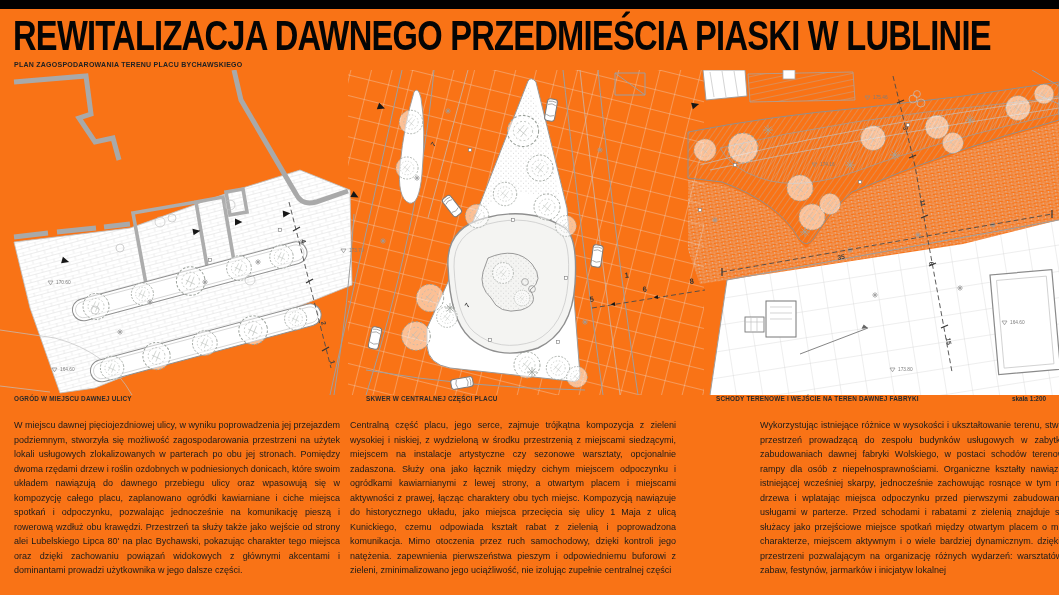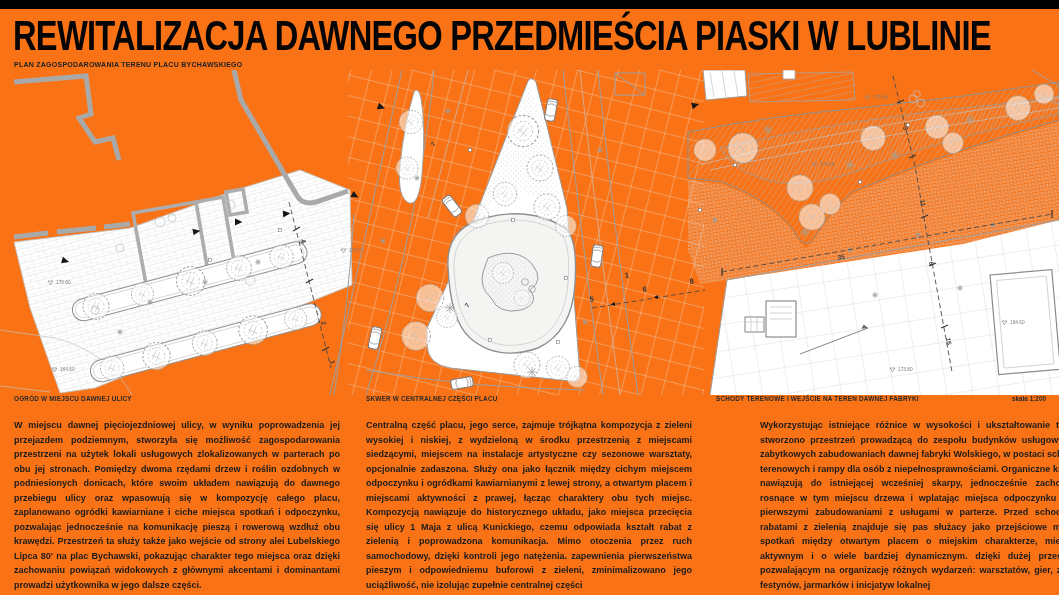--- a/index.html
+++ b/index.html
@@ -7,23 +7,23 @@
   #board{position:relative;width:1059px;height:595px;background:#f97316;overflow:hidden;
          font-family:"Liberation Sans",sans-serif;color:#111;}
   #topbar{position:absolute;left:0;top:0;width:1059px;height:9px;background:#000;}
   #title{position:absolute;left:13px;top:9px;font-size:43px;font-weight:bold;letter-spacing:-1px;
          white-space:nowrap;transform:scaleX(0.76);transform-origin:0 50%;line-height:52px;color:#050505;}
   #subtitle{position:absolute;left:14px;top:61px;font-size:7px;font-weight:bold;letter-spacing:.25px;color:#222;}
   svg.plan{position:absolute;left:0;top:70px;width:1059px;height:325px;}
   .caption{position:absolute;top:395px;font-size:6.4px;font-weight:bold;letter-spacing:.2px;color:#2a2a2a;}
   #cap1{left:14px;} #cap2{left:366px;} #cap3{left:716px;}
   #scale{position:absolute;top:395px;left:900px;width:146px;text-align:right;font-size:6.4px;font-weight:bold;color:#2a2a2a;}
-  .col{position:absolute;top:418px;width:326px;font-size:9px;line-height:14.55px;font-weight:bold;
+  .col{position:absolute;top:418px;width:326px;font-size:9px;line-height:14.55px;font-weight:normal;
        color:#1b1b1b;text-align:justify;}
-  #col1{left:14px;} #col2{left:366px;} #col3{left:760px;}
+  #col1{left:14px;} #col2{left:350px;} #col3{left:760px;}
   
   .wall{stroke:#a9a9a9;stroke-width:5;fill:none;stroke-linejoin:miter;}
   .wall4{stroke:#adadad;stroke-width:3.6;fill:none;}
   .edge{stroke:#9f9f9f;stroke-width:1;fill:none;}
   .thin{stroke:#c2c2c2;stroke-width:.7;fill:none;}
   .dash{stroke:#4a4a4a;stroke-width:.9;fill:none;stroke-dasharray:5 3;}
   .tick{stroke:#333;stroke-width:1.2;}
   .dim{font-size:6.5px;fill:#3f3f3f;font-weight:bold;}
   .dimBig{font-size:7.5px;fill:#333;font-weight:bold;}
   .spotT{font-size:4.8px;fill:#7d7d7d;}

